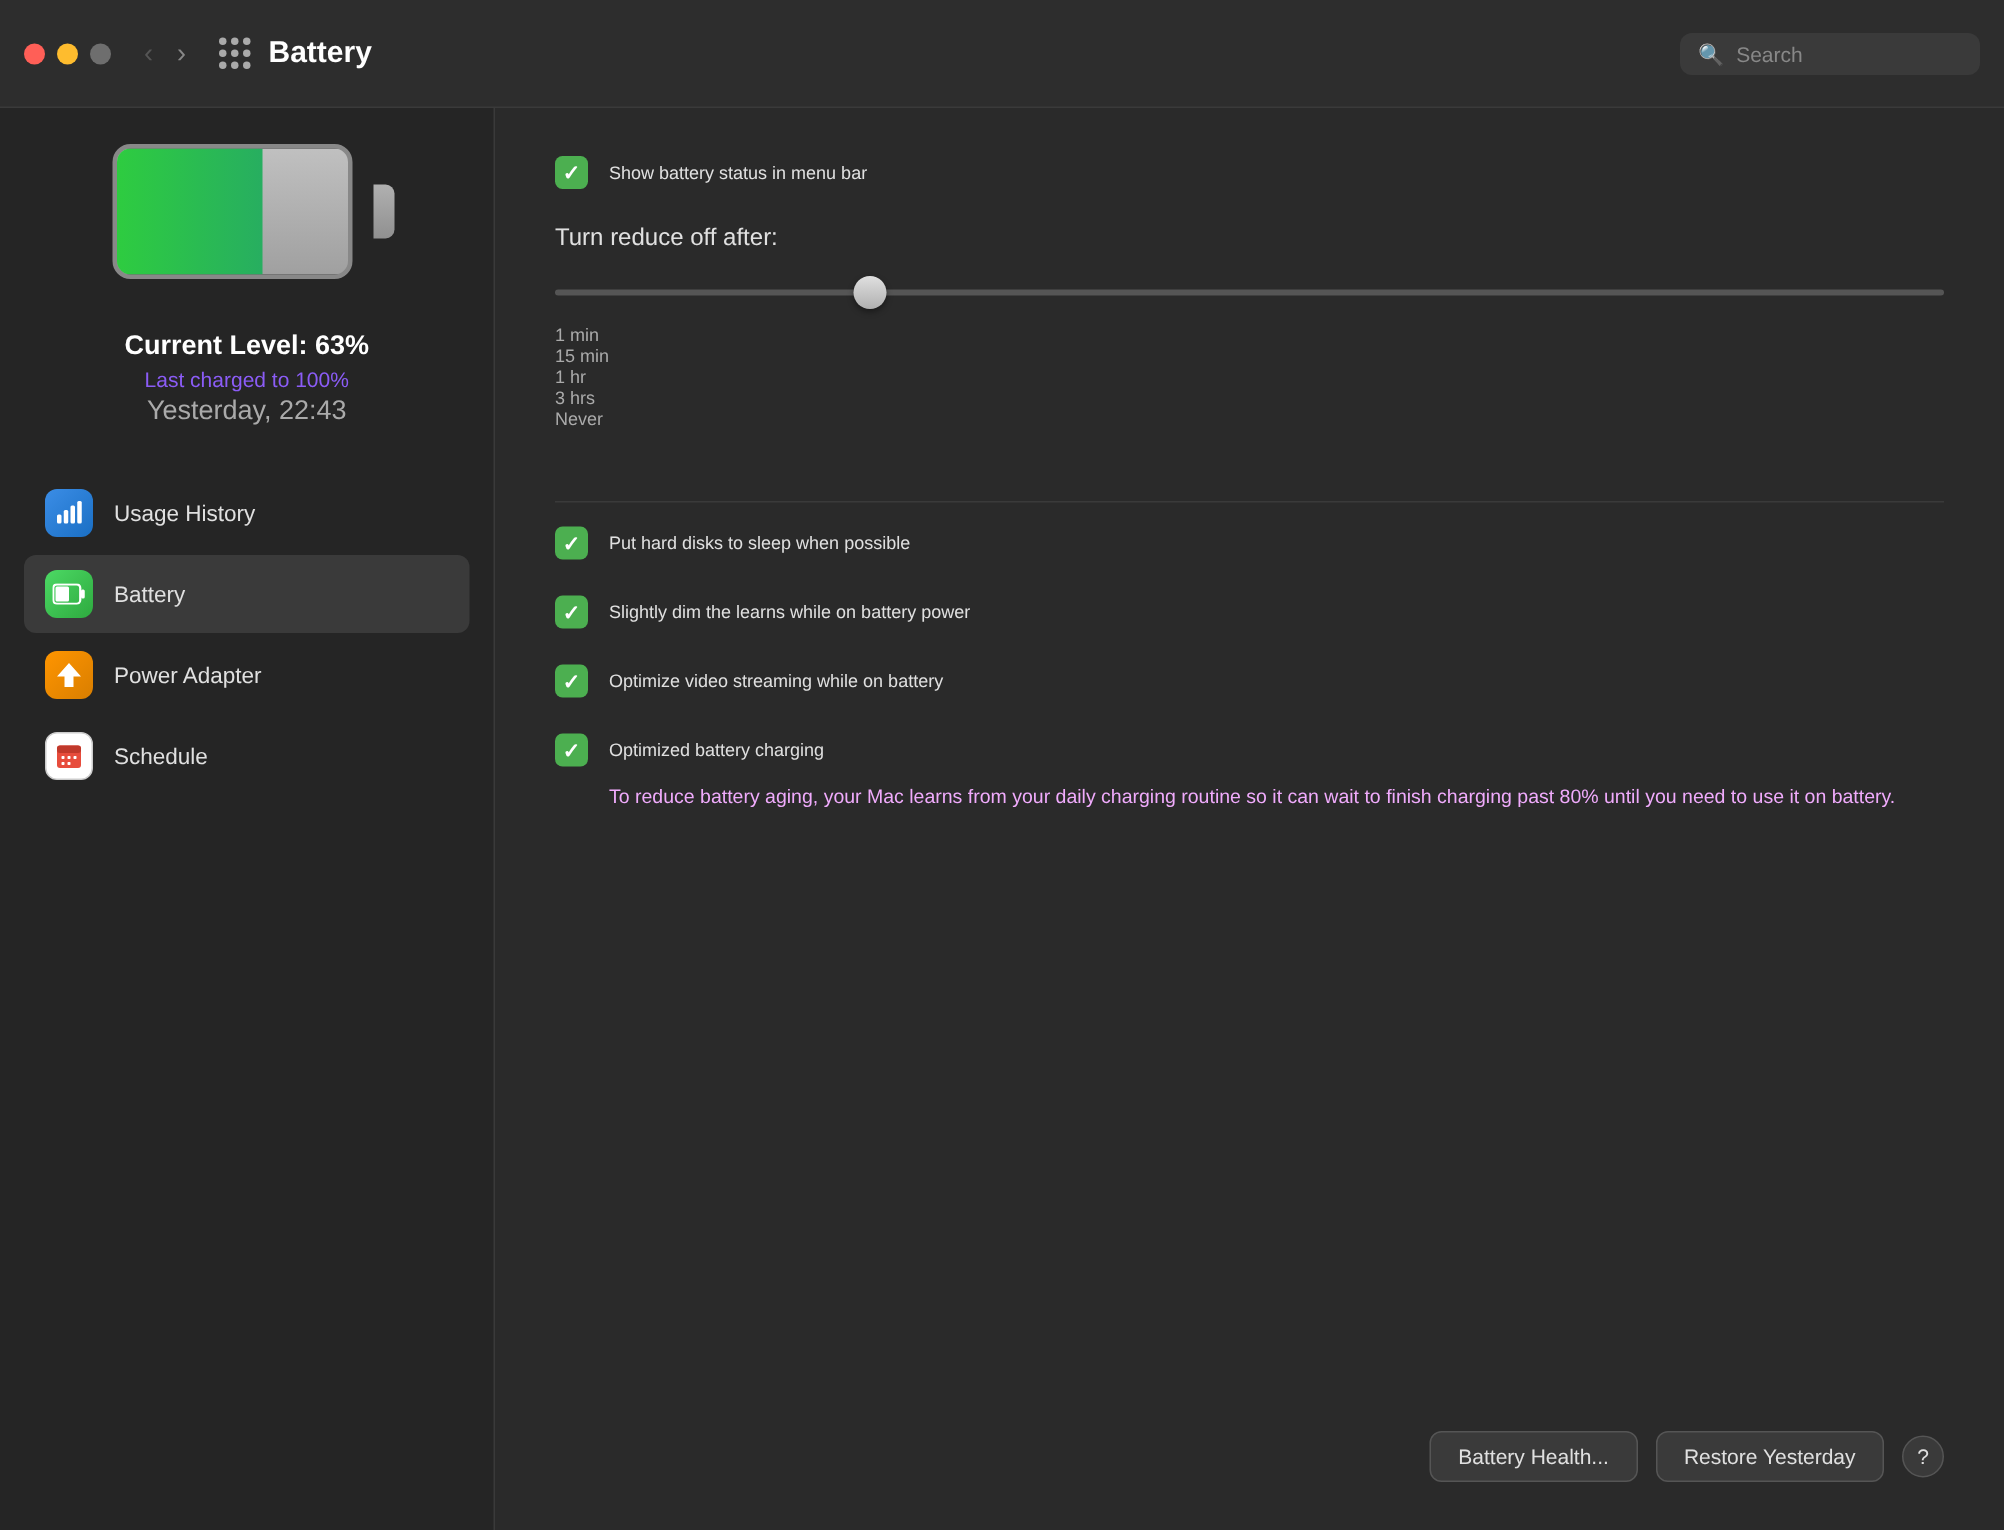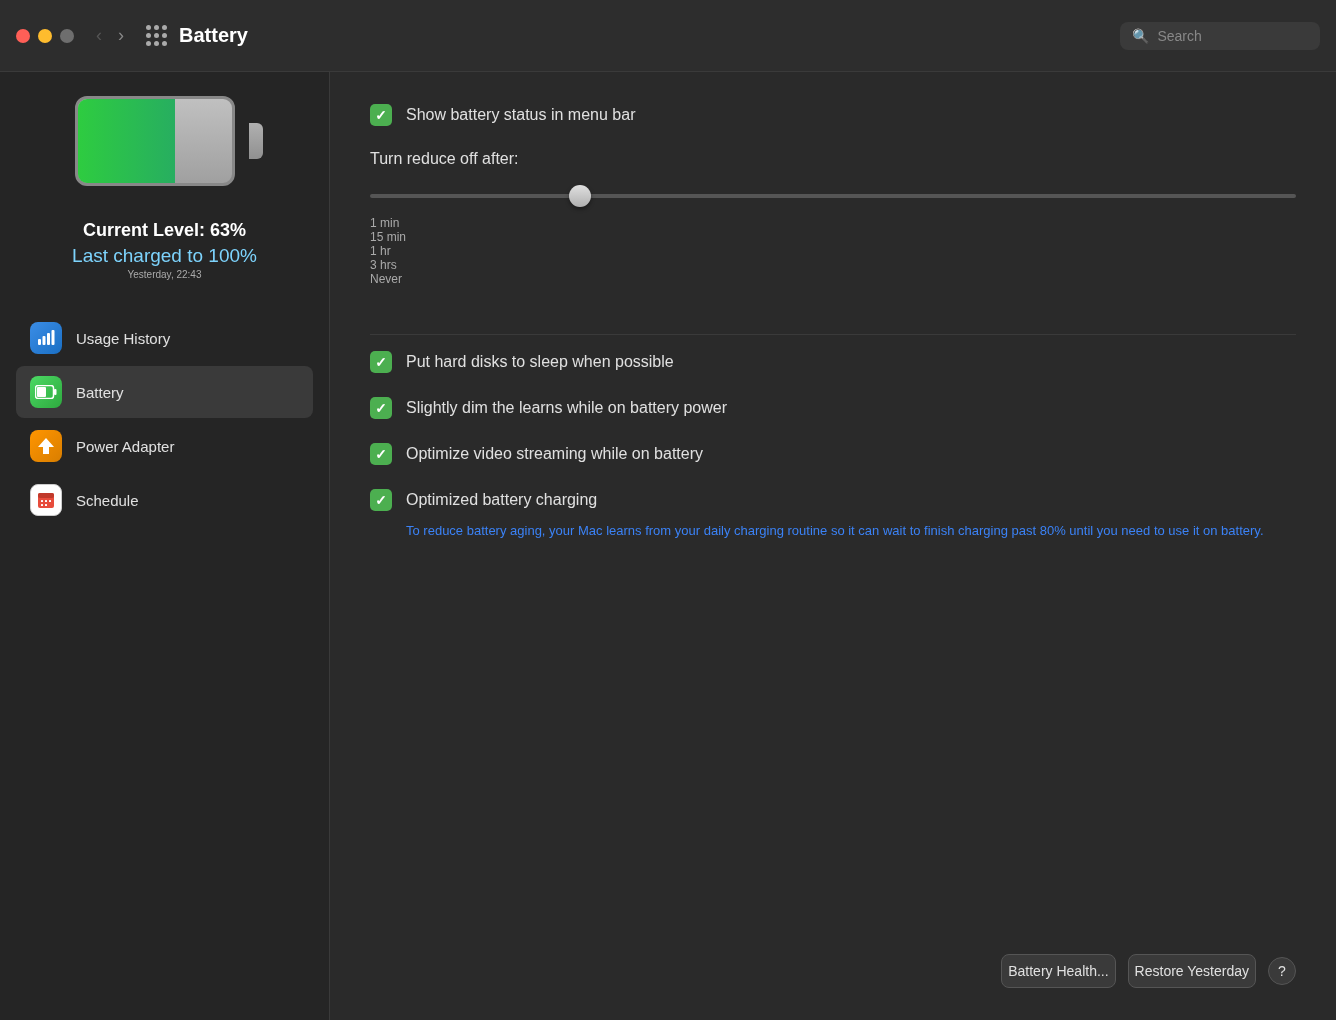--- a/index.html
+++ b/index.html
@@ -141,26 +141,26 @@
       text-align: center;
       margin-bottom: 32px;
     }
     .battery-level {
       font-size: 18px;
       font-weight: 700;
       color: #ffffff;
       margin-bottom: 4px;
     }
     .battery-last-charged {
-      font-size: 19px;
-      color: #7dd3fc;
+      font-size: 14px;
+      color: #8b5cf6;
       margin-bottom: 2px;
     }
     .battery-date {
-      font-size: 10px;
+      font-size: 18px;
       color: #aaaaaa;
     }
 
     
     .sidebar-nav {
       width: 100%;
       padding: 0 16px;
       display: flex;
       flex-direction: column;
       gap: 2px;
@@ -224,21 +224,21 @@
       flex-shrink: 0;
       cursor: pointer;
     }
     .checkbox-check {
       color: white;
       font-size: 14px;
       font-weight: 700;
     }
 
     .option-label {
-      font-size: 16px;
+      font-size: 12px;
       color: #e0e0e0;
     }
 
     
     .slider-section {
       margin-bottom: 32px;
     }
     .slider-title {
       font-size: 16px;
       color: #e0e0e0;
@@ -256,38 +256,38 @@
     
     .options-section {
       margin-bottom: 8px;
     }
 
     .optimized-desc {
       margin-left: 36px;
       margin-top: -14px;
       margin-bottom: 16px;
       font-size: 13px;
-      color: #3b82f6;
+      color: #f0abfc;
       line-height: 1.5;
     }
 
     
     .bottom-bar {
       position: absolute;
       bottom: 32px;
       right: 40px;
       display: flex;
       align-items: center;
       gap: 12px;
     }
     .btn {
       background: #3a3a3a;
       border: 1px solid #555;
       color: #e0e0e0;
-      padding: 8px 6px;
+      padding: 8px 18px;
       border-radius: 8px;
       font-size: 14px;
       cursor: pointer;
       transition: background 0.1s;
     }
 
     .help-btn {
       width: 28px;
       height: 28px;
       background: #3a3a3a;

